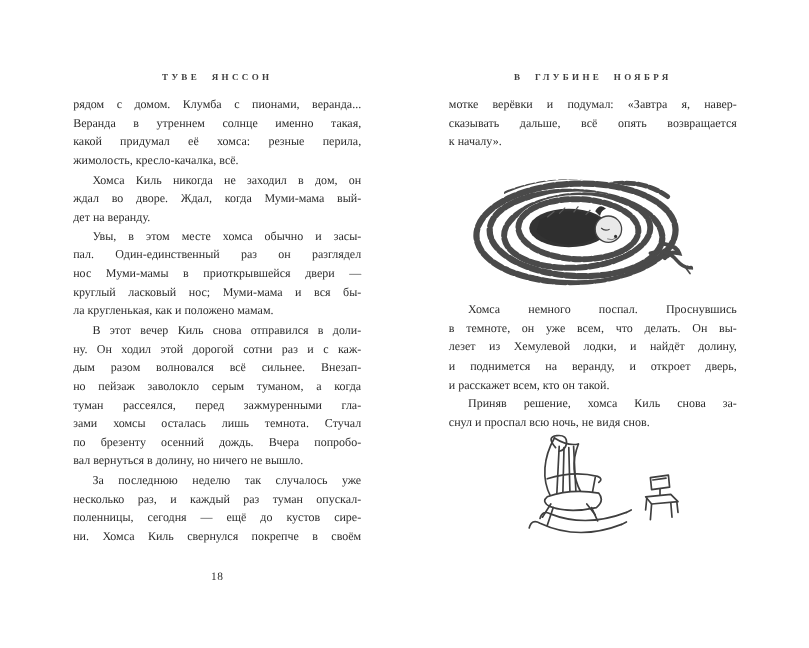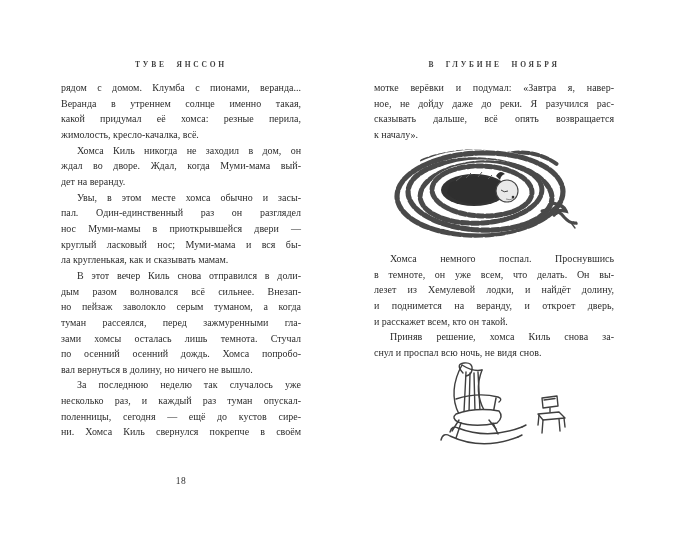--- a/index.html
+++ b/index.html
@@ -62,43 +62,43 @@
         <div class="line">Веранда в утреннем солнце именно такая,</div>
         <div class="line">какой придумал её хомса: резные перила,</div>
         <div class="line end">жимолость, кресло-качалка, всё.</div>
         <div class="line indent">Хомса Киль никогда не заходил в дом, он</div>
         <div class="line">ждал во дворе. Ждал, когда Муми-мама вый-</div>
         <div class="line end">дет на веранду.</div>
         <div class="line indent">Увы, в этом месте хомса обычно и засы-</div>
         <div class="line">пал. Один-единственный раз он разглядел</div>
         <div class="line">нос Муми-мамы в приоткрывшейся двери —</div>
         <div class="line">круглый ласковый нос; Муми-мама и вся бы-</div>
-        <div class="line end">ла кругленькая, как и сказывать мамам.</div>
+        <div class="line end">ла кругленькая, как и положено мамам.</div>
         <div class="line indent">В этот вечер Киль снова отправился в доли-</div>
+        <div class="line">ну. Он ходил этой дорогой сотни раз и с каж-</div>
         <div class="line">дым разом волновался всё сильнее. Внезап-</div>
         <div class="line">но пейзаж заволокло серым туманом, а когда</div>
         <div class="line">туман рассеялся, перед зажмуренными гла-</div>
         <div class="line">зами хомсы осталась лишь темнота. Стучал</div>
-        <div class="line">по осенний осенний дождь. Хомса попробо-</div>
+        <div class="line">по брезенту осенний дождь. Вчера попробо-</div>
         <div class="line end">вал вернуться в долину, но ничего не вышло.</div>
         <div class="line indent">За последнюю неделю так случалось уже</div>
         <div class="line">несколько раз, и каждый раз туман опускал-</div>
         <div class="line">поленницы, сегодня — ещё до кустов сире-</div>
         <div class="line">ни. Хомса Киль свернулся покрепче в своём</div>
       </div>
 
     <div class="page-number">18</div>
   </section>
 
   <section class="page right">
     <header class="running-head">В ГЛУБИНЕ НОЯБРЯ</header>
 
     <div class="textblock tb-top">
         <div class="line">мотке верёвки и подумал: «Завтра я, навер-</div>
-        <div class="line">ное, не дойду даже до реки. Я разучился рас-</div>
         <div class="line">сказывать дальше, всё опять возвращается</div>
         <div class="line end">к началу».</div>
       </div>
 
     <figure class="illus illus-rope">
       <svg width="186" height="94" viewBox="0 0 186 94">
         <g fill="none" stroke="#4a4a4a" stroke-linecap="round">
 
           <path d="M110 8 Q142 0 166 18" stroke-width="4" stroke-dasharray="7 3"></path>
           <path d="M30 14 Q60 2 96 5" stroke-width="4" stroke-dasharray="6 3"></path>

